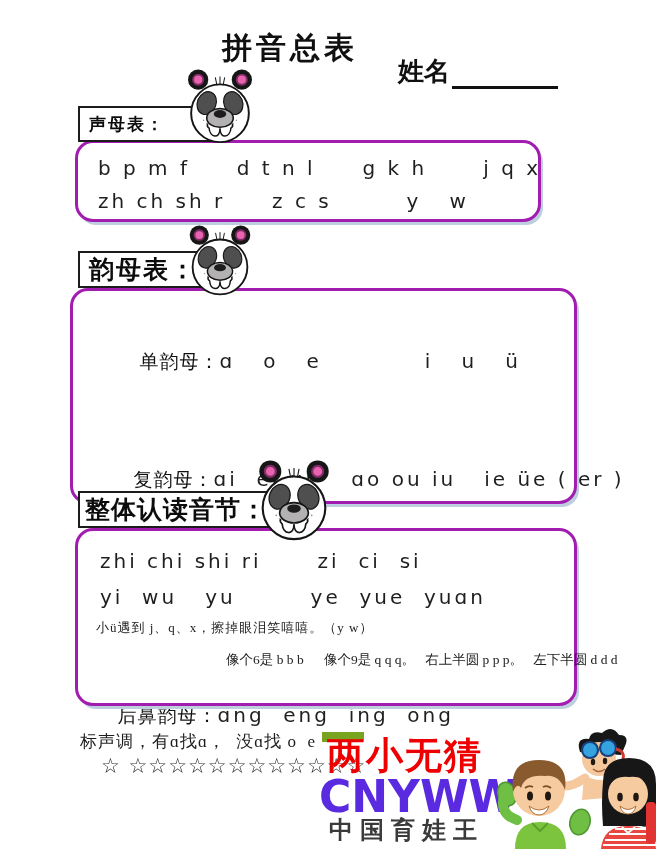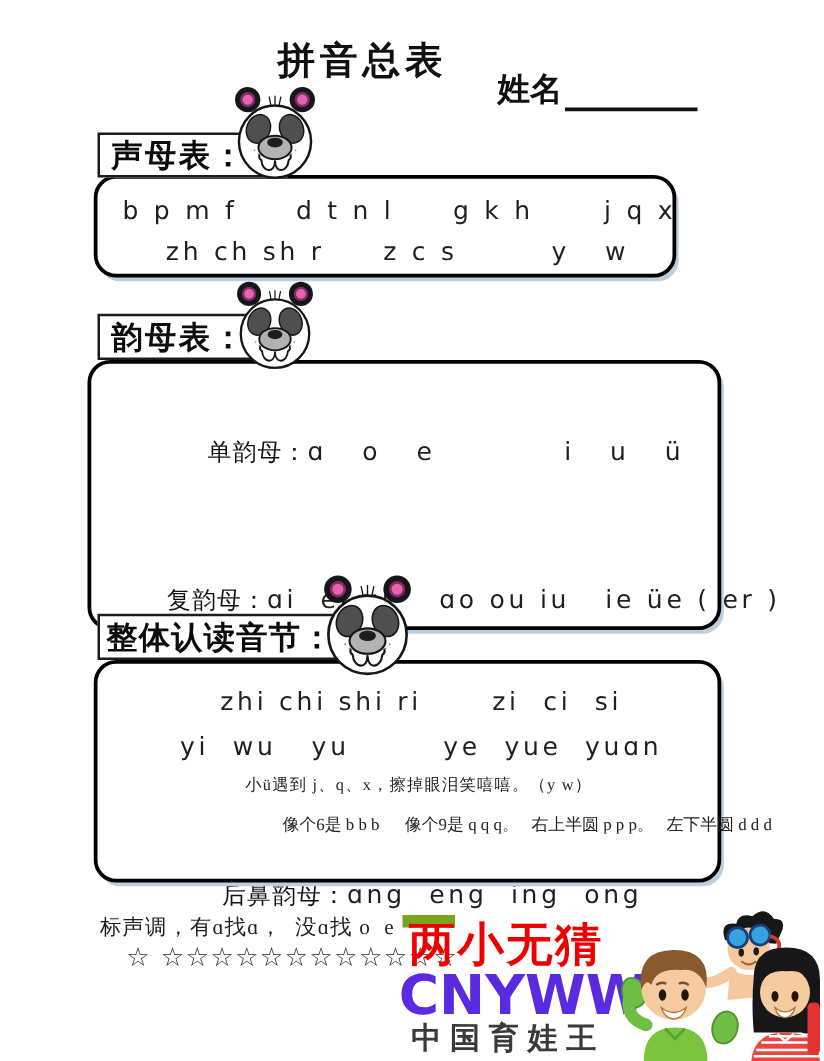--- a/index.html
+++ b/index.html
@@ -12,33 +12,33 @@
          font-size:30px;letter-spacing:4px;color:#101010;}
   .name-row{position:absolute;left:398px;top:54px;font-family:Liberation Mono, monospace;
             font-weight:bold;font-size:26px;color:#101010;white-space:nowrap;}
   .name-line{display:inline-block;width:106px;height:24px;border-bottom:3px solid #111;
              vertical-align:bottom;margin-left:2px;}
 
   
   .label-box{position:absolute;background:#fff;border:2px solid #1c1c1c;z-index:3;
              font-family:"Liberation Serif","DejaVu Serif",serif;font-weight:bold;color:#0c0c0c;
              display:flex;align-items:center;box-sizing:border-box;}
-  .lb1{left:78px;top:106px;width:152px;height:36px;font-size:25px;padding-left:9px;letter-spacing:2px;}
+  .lb1{left:78px;top:106px;width:152px;height:36px;font-size:17px;padding-left:9px;letter-spacing:2px;}
   .lb2{left:78px;top:251px;width:130px;height:37px;font-size:25px;padding-left:9px;letter-spacing:2px;}
   .lb3{left:78px;top:491px;width:226px;height:37px;font-size:25px;padding-left:5px;letter-spacing:1px;}
 
   
   .panda{position:absolute;z-index:4;}
   .panda1{left:181px;top:66px;width:78px;height:82px;}
   .panda2{left:183px;top:222px;width:74px;height:78px;}
   .panda3{left:251px;top:457px;width:86px;height:88px;}
 
   
-  .round-box{position:absolute;border:3px solid #000000;border-radius:18px;background:#fff;
-             box-shadow:3px 4px 0 -1px #bdcfdf;z-index:2;box-sizing:border-box;text-align:center;}
+  .round-box{position:absolute;border:3px solid #a21caf;border-radius:18px;background:#fff;
+             box-shadow:3px 4px 0 -1px #bdcfdf;z-index:2;box-sizing:border-box;}
   .box1{left:75px;top:140px;width:466px;height:82px;padding:9px 0 0 20px;}
   .box2{left:70px;top:288px;width:507px;height:216px;padding-top:12px;}
   .box3{left:75px;top:528px;width:502px;height:178px;padding-top:12px;}
 
   .pin{font-size:20px;letter-spacing:3px;white-space:pre;color:#1f1f1f;}
   .box1 .pin{line-height:33px;}
   .box3 .pin{line-height:36px;padding-left:22px;}
 
   .yrow{white-space:pre;line-height:39px;}
   .yrow .cn{font-family:"Liberation Serif",serif;font-size:19px;color:#111;letter-spacing:1px;}

